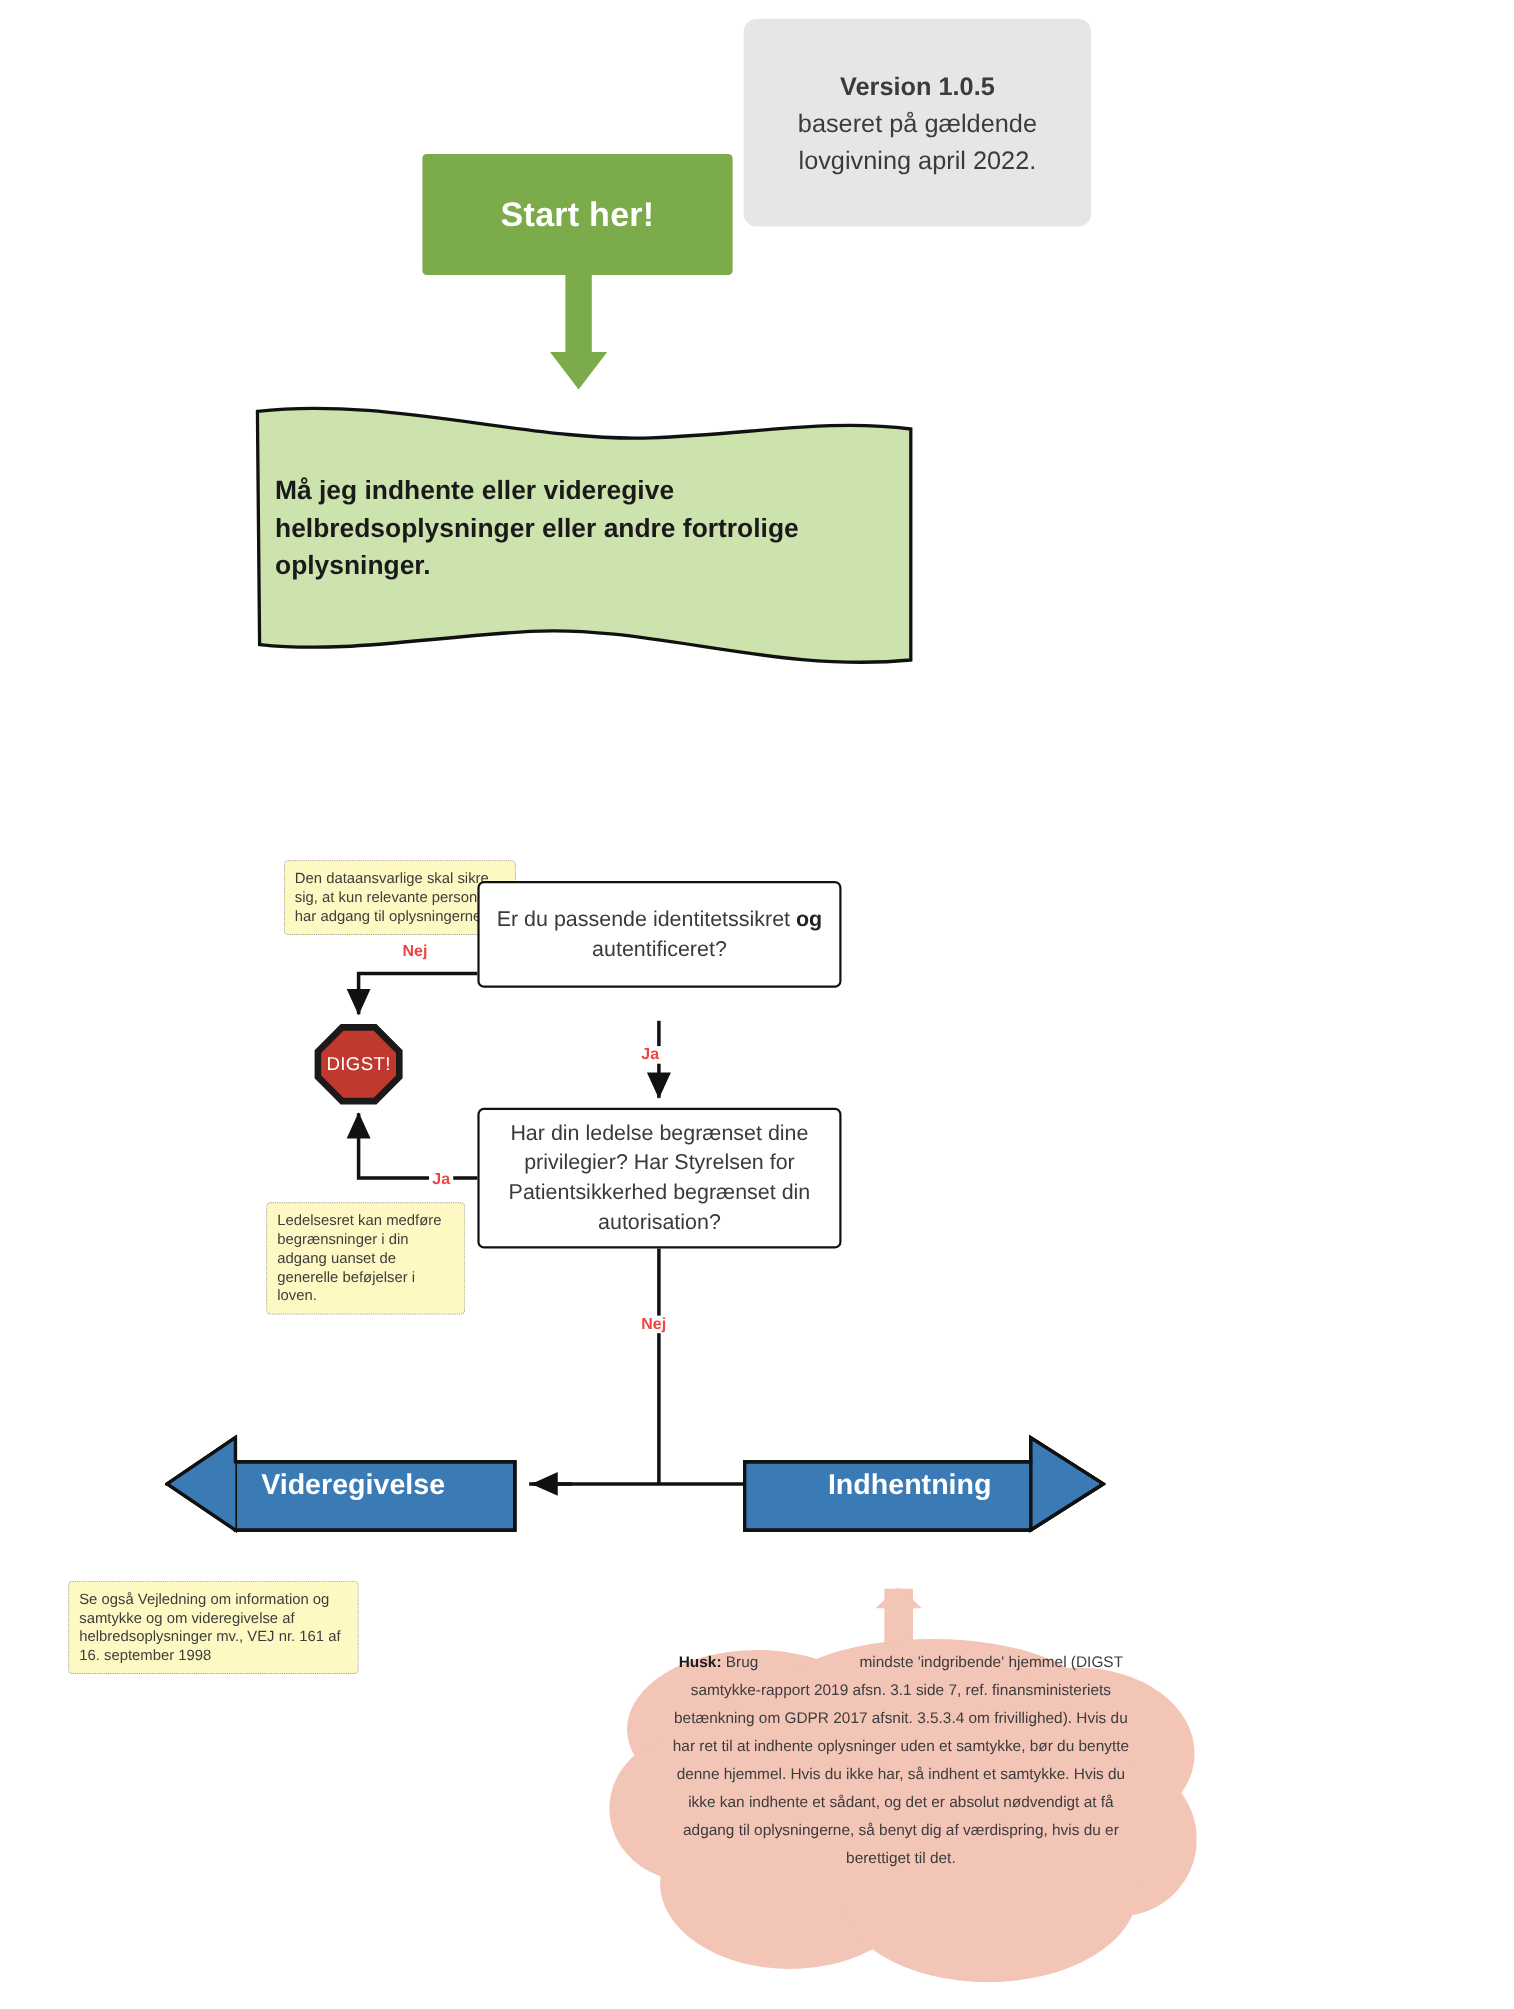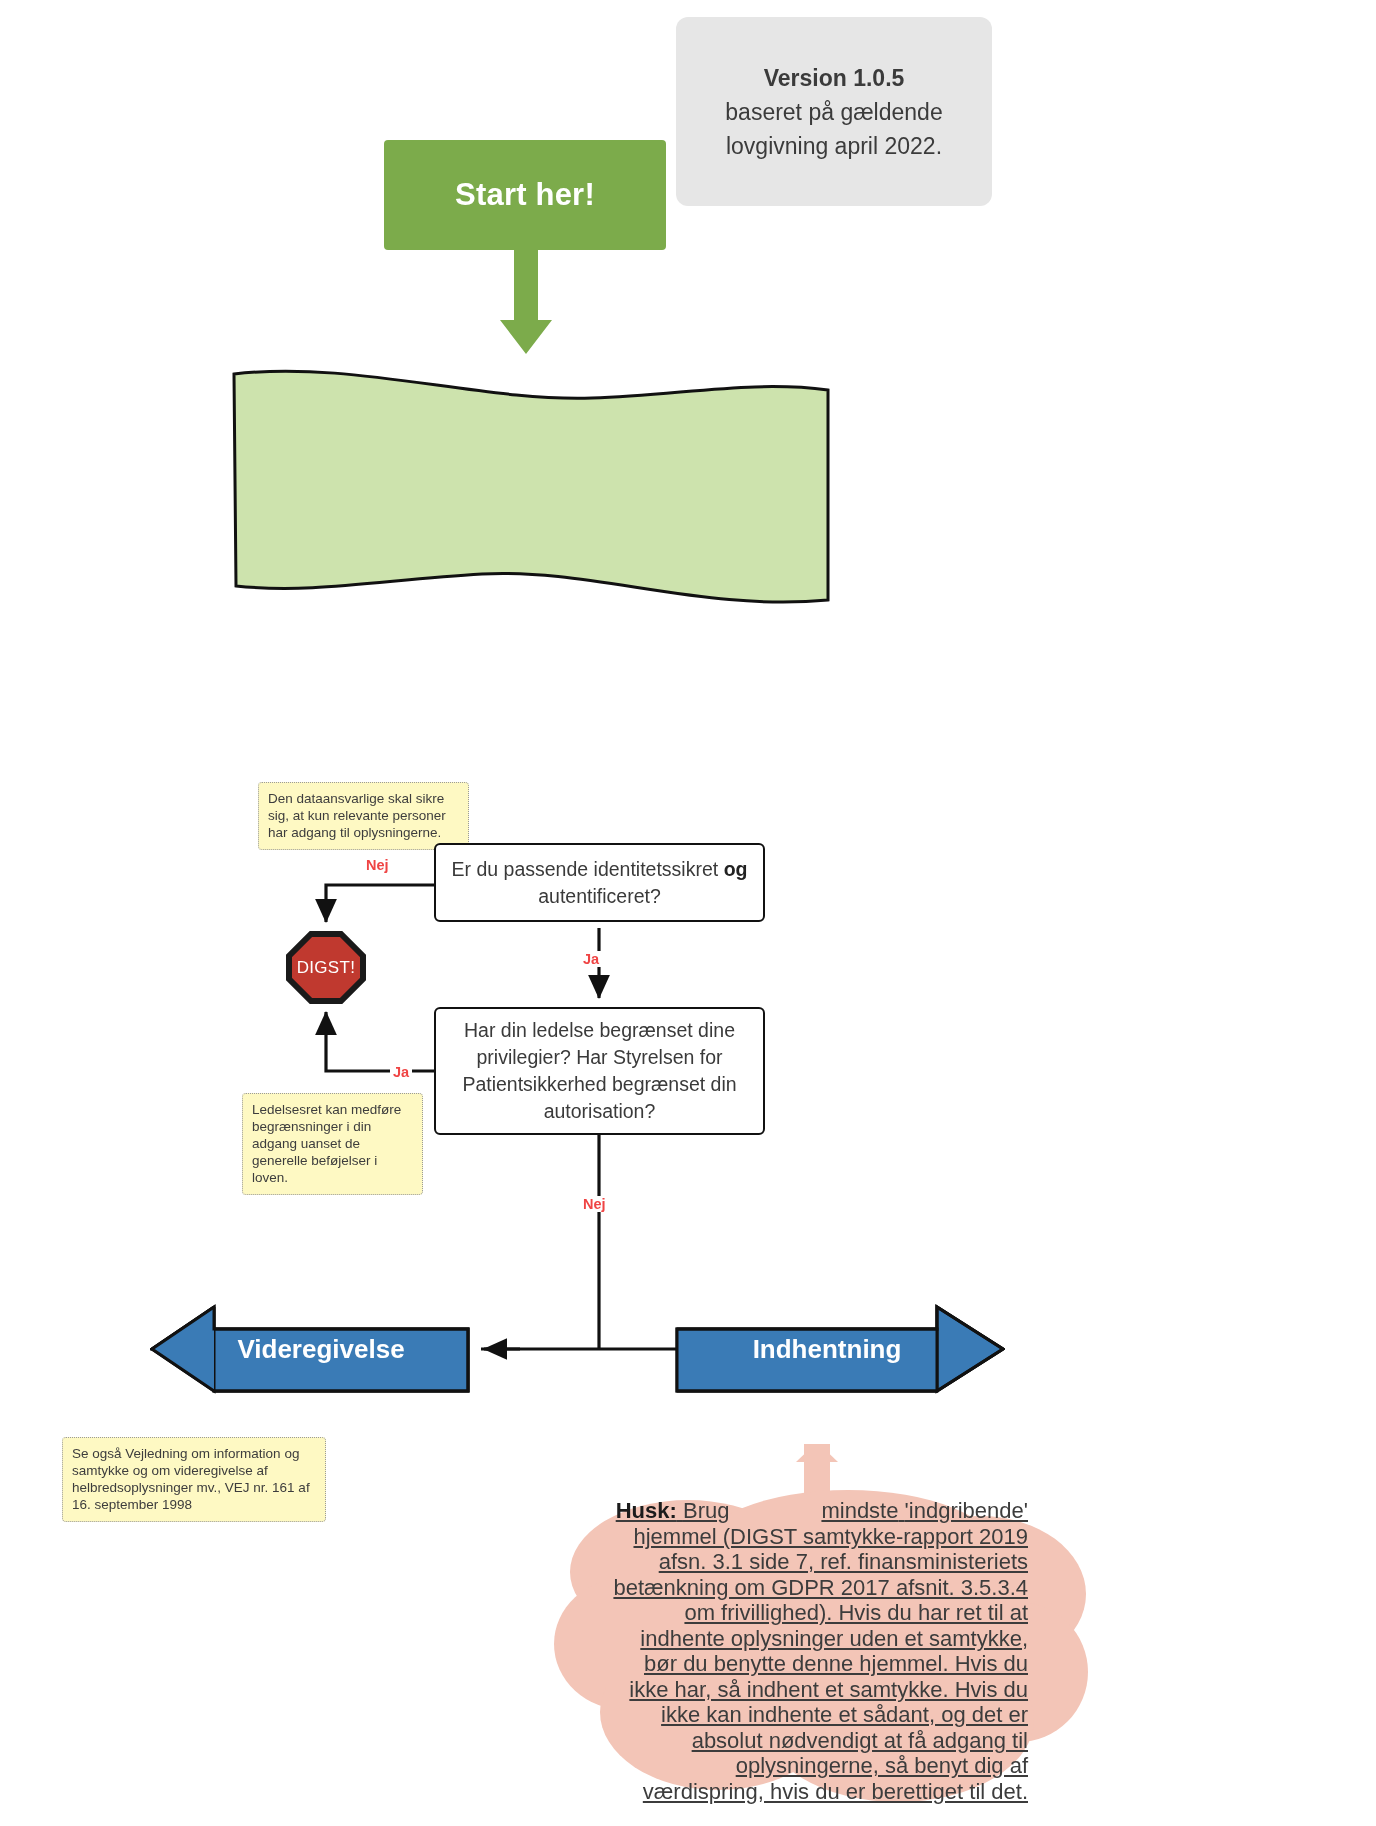--- a/index.html
+++ b/index.html
@@ -71,21 +71,21 @@
     border: 2.5px solid #111;
     border-radius: 6px;
     background: #ffffff;
     display: flex; align-items: center; justify-content: center;
     text-align: center;
     font-size: 19.5px;
     line-height: 27px;
     color: #3a3a3a;
     padding: 4px 12px;
   }
-  #decision-1 { left: 434px; top: 843px; width: 331px; height: 79px; }
+  #decision-1 { left: 434px; top: 801px; width: 331px; height: 97px; }
   #decision-2 { left: 434px; top: 1007px; width: 331px; height: 128px; }
   .decision b { font-weight: bold; color: #222; }
 
   
   #stop-sign { left: 285px; top: 930px; width: 82px; height: 75px; }
   #stop-sign .stop-label {
     position: absolute; left: 0; top: 0; width: 82px; height: 75px;
     display: flex; align-items: center; justify-content: center;
     color: #ffffff; font-size: 17px; font-weight: normal;
     letter-spacing: .3px;
@@ -112,24 +112,23 @@
     display: flex; align-items: center; justify-content: center;
     color: #ffffff; font-size: 26px; font-weight: bold;
   }
   #arrow-videregivelse .blue-arrow-label { padding-left: 22px; }
   #arrow-indhentning  .blue-arrow-label  { padding-right: 26px; }
 
   
   #cloud-wrap { left: 548px; top: 1444px; width: 540px; height: 372px; }
   #cloud-text {
     position: absolute; left: 62px; top: 54px; width: 418px;
-    text-align: right;
-    font-size: 22px; line-height: 25.5px;
+    text-align: center;
+    font-size: 14px; line-height: 25.5px;
     color: #3c3c3c;
-    text-decoration: underline;
   }
   #cloud-text .bold { font-weight: bold; color: #1c1c1c; }
   #cloud-text .gap { display: inline-block; width: 92px; }
 </style>
 </head>
 <body>
 
 <div class="abs" id="version-box">
   <div>
     <span class="bold">Version 1.0.5</span><br>
@@ -142,20 +141,21 @@
   <div id="start-box">Start her!</div>
   <svg id="start-arrow" viewBox="0 0 60 108">
     <polygon points="18,0 42,0 42,72 56,72 30,106 4,72 18,72" fill="#7cab4b"></polygon>
   </svg>
 </div>
 
 <div class="abs" id="banner-wrap">
   <svg width="600" height="240" viewBox="0 0 600 240">
     <path d="M2,6 C120,-8 250,34 360,30 C450,27 520,12 596,22 L596,232 C470,244 360,200 250,206 C150,212 80,226 4,218 Z" fill="#cde3ad" stroke="#111111" stroke-width="3"></path>
   </svg>
+  <div id="banner-text">Må jeg indhente eller videregive helbredsoplysninger eller andre fortrolige oplysninger.</div>
 </div>
 
 <div class="abs note" id="note-dataansvarlig">Den dataansvarlige skal sikre sig, at kun relevante personer har adgang til oplysningerne.</div>
 <div class="abs note" id="note-ledelsesret">Ledelsesret kan medføre begrænsninger i din adgang uanset de generelle beføjelser i loven.</div>
 <div class="abs note" id="note-vejledning">Se også Vejledning om information og samtykke og om videregivelse af helbredsoplysninger mv., VEJ nr. 161 af 16. september 1998</div>
 
 <svg class="abs" id="connectors" viewBox="0 0 1376 1826">
   <defs>
     <marker id="ah" markerWidth="10" markerHeight="10" refX="7.2" refY="3.4" orient="auto" markerUnits="strokeWidth">
       <path d="M0,0 L7.5,3.4 L0,6.8 z" fill="#111111"></path>

